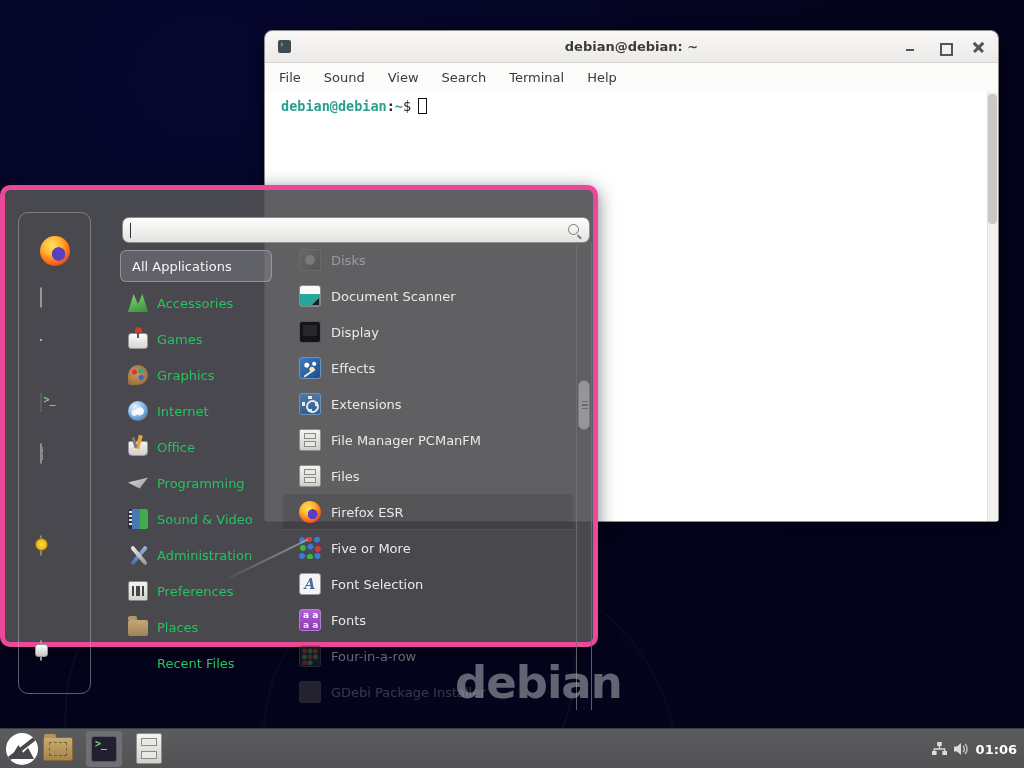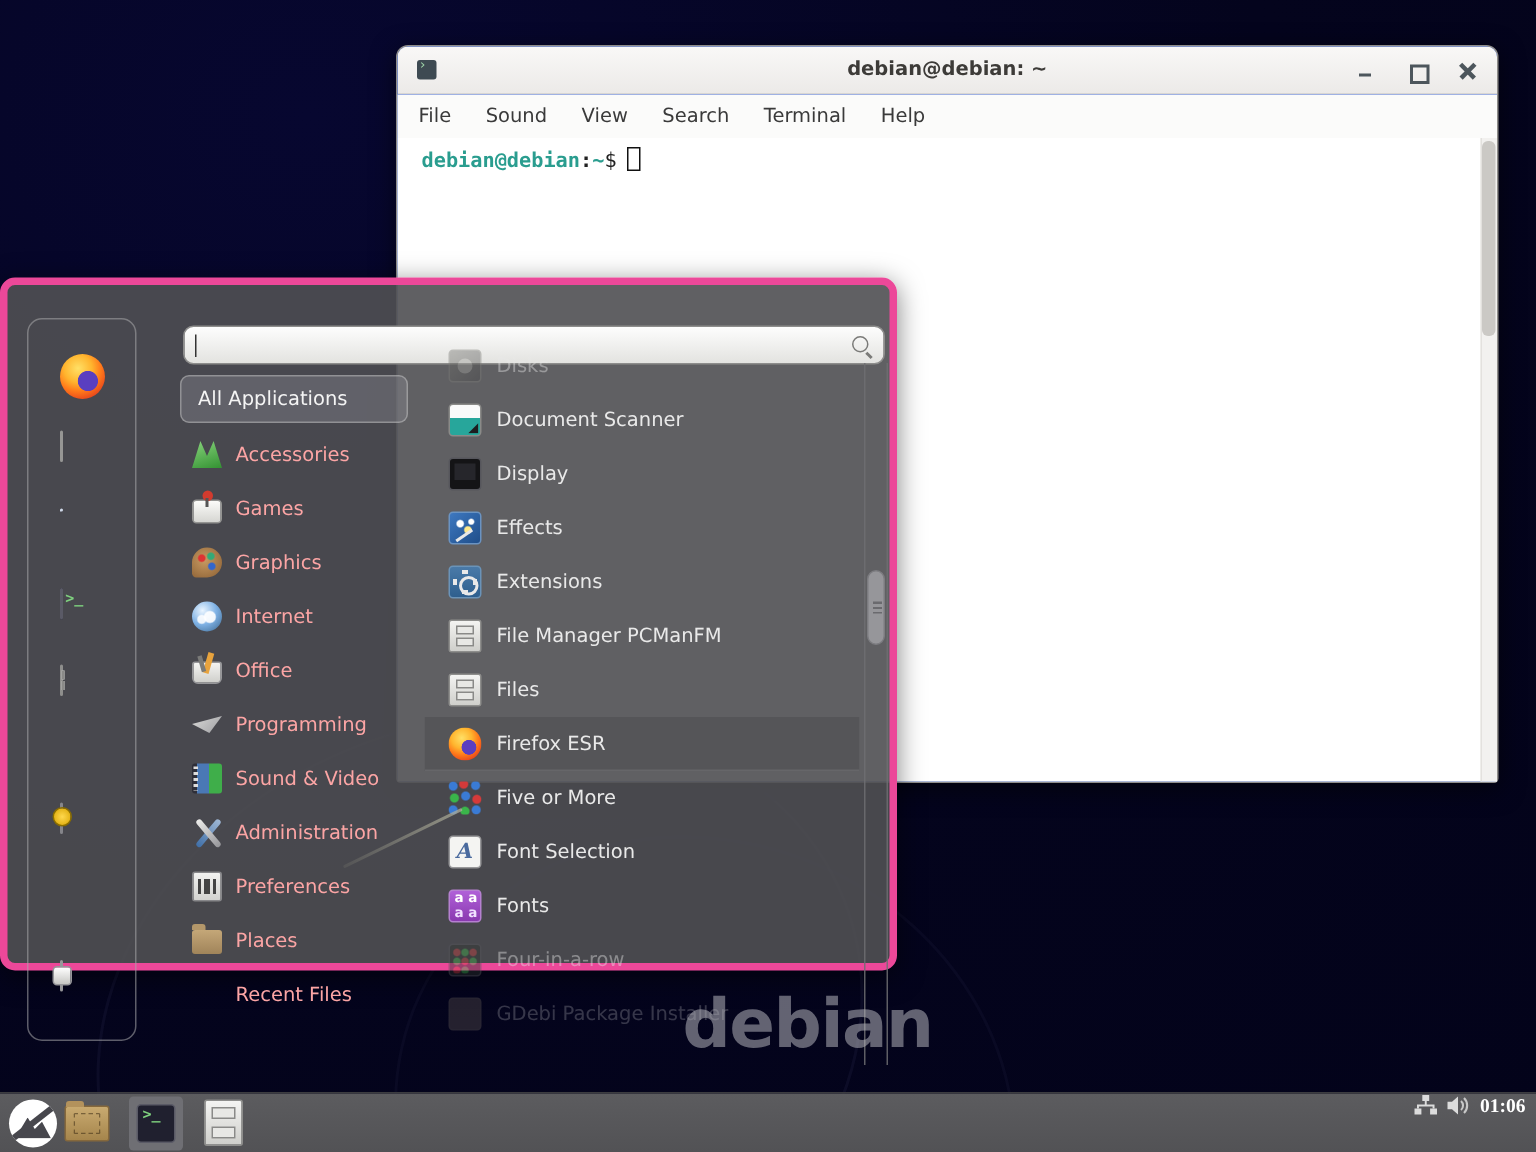--- a/index.html
+++ b/index.html
@@ -56,29 +56,29 @@
   #search-box { position:absolute; left:117px; top:27px; width:468px; height:26px;
     background:linear-gradient(#fdfdfd,#e3e3e0); border:1px solid #8d8d8c; border-radius:7px; }
   #search-caret { position:absolute; left:7px; top:5px; width:1px; height:15px; background:#333; }
   #search-mag { position:absolute; right:7px; top:5px; width:15px; height:15px; }
   #search-mag::before { content:""; position:absolute; left:1px; top:1px; width:9px; height:9px; border:1.5px solid #7a7a78; border-radius:50%; }
   #search-mag::after { content:""; position:absolute; right:0px; bottom:1px; width:5px; height:1.5px; background:#7a7a78; transform:rotate(45deg); }
 
   
   #cat-list { position:absolute; left:115px; top:60px; width:152px; }
   .cat-row { display:flex; align-items:center; gap:9px; height:36px; padding-left:8px; cursor:pointer; }
-  .cat-label { font-size:13px; color:#fca5a5; white-space:nowrap; }
+  .cat-label { font-size:13px; color:#22c55e; white-space:nowrap; }
   .cat-selected { height:32px; margin-bottom:3px; background:rgba(140,140,146,.38);
     border:1px solid rgba(205,205,205,.45); border-radius:6px; padding-left:11px; }
   .cat-selected .cat-label { color:#f4f4f4; }
   .cic { width:20px; height:20px; position:relative; flex:0 0 auto; }
   .cic-none { visibility:hidden; }
 
   
-  #app-list { position:absolute; left:278px; top:36px; width:290px; height:468px; overflow:hidden; }
+  #app-list { position:absolute; left:278px; top:52px; width:290px; height:468px; overflow:hidden; }
   .app-row { display:flex; align-items:center; gap:10px; height:36px; padding-left:16px; cursor:pointer; }
   .app-label { font-size:13px; color:#e9e9e9; white-space:nowrap; }
   .app-faded { opacity:.42; }
   .app-cutoff { opacity:.22; }
   .app-hover { background:rgba(28,28,34,.16); box-shadow:inset 0 -1px 0 rgba(255,255,255,.10); }
   .aic { width:22px; height:22px; position:relative; border-radius:3px; flex:0 0 auto; }
 
   
   #menu-scroll-lane { position:absolute; left:571px; top:52px; width:16px; height:468px;
     border-left:1px solid rgba(110,110,114,.85); border-right:1px solid rgba(110,110,114,.85); }
@@ -218,21 +218,21 @@
                radial-gradient(circle at 50% 22%,#3fae4a 0 2px,transparent 3px),
                radial-gradient(circle at 80% 22%,#c94040 0 2px,transparent 3px),
                radial-gradient(circle at 20% 55%,#3fae4a 0 2px,transparent 3px),
                radial-gradient(circle at 50% 55%,#c94040 0 2px,transparent 3px),
                radial-gradient(circle at 80% 55%,#3fae4a 0 2px,transparent 3px),
                radial-gradient(circle at 20% 88%,#c94040 0 2px,transparent 3px),
                radial-gradient(circle at 50% 88%,#3fae4a 0 2px,transparent 3px); }
   .aic-gdebi { background:#9a8a72; border:1px solid #aa9a82; } 
 
   
-  #tray { position:absolute; right:0; top:0; height:40px; display:flex; gap:5px; padding-right:7px;font-family:Liberation Serif, serif; }
+  #tray { position:absolute; right:0; top:0; height:40px; display:flex; align-items:center; gap:5px; padding-right:7px; }
   #clock { font-size:13px; font-weight:bold; color:#ffffff; }
   .tray-svg { display:block; }
 </style>
 </head>
 <body>
 
 <div id="stage">
 
   <div id="desktop">
     <div class="swirl s1"></div>

